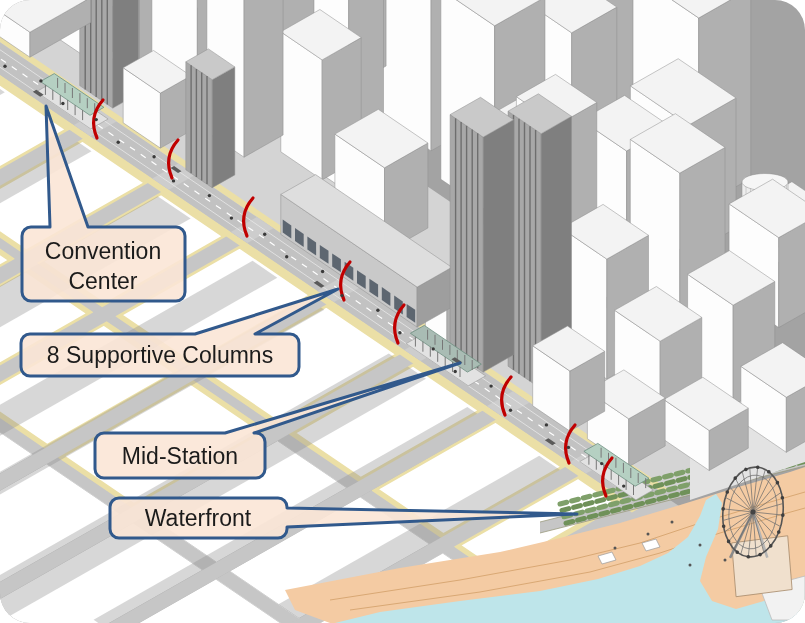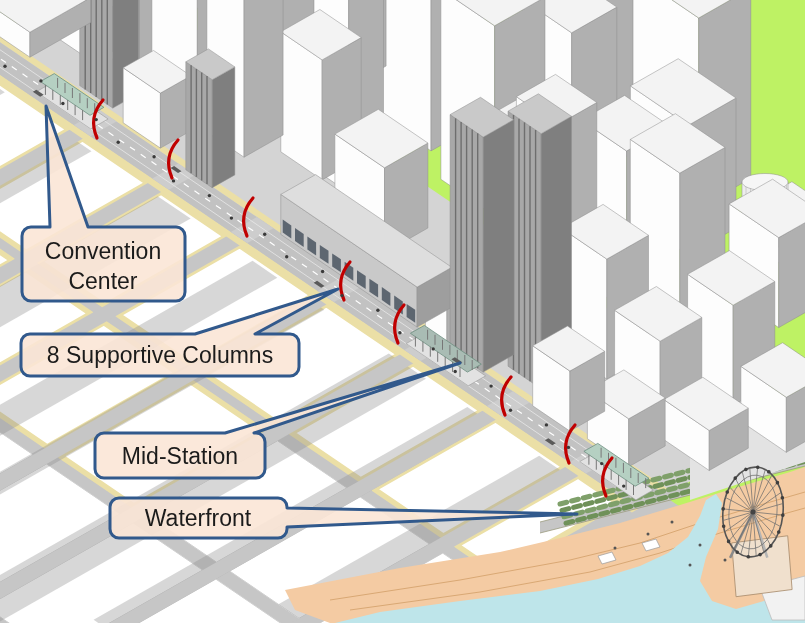--- a/index.html
+++ b/index.html
@@ -1,17 +1,17 @@
 <!DOCTYPE html>
 <html><head>
 <meta charset="utf-8">
 <style>
   html,body{margin:0;padding:0;background:#ffffff;}
-  #canvas{position:relative;width:805px;height:623px;overflow:hidden;background:#bef264;
-          font-family:"Liberation Sans",sans-serif;}
+  #canvas{position:relative;width:805px;height:623px;overflow:hidden;background:#a3a3a3;
+          font-family:"Liberation Sans",sans-serif;border-radius:30px;}
   svg{display:block}
   .callout-text{font-family:"Liberation Sans",sans-serif;font-size:23px;fill:#1b1b1b;}
 </style>
 </head>
 <body>
 
 <div id="canvas">
 <svg id="scene" width="805" height="623" viewBox="0 0 805 623">
 
   <g id="g-base">

